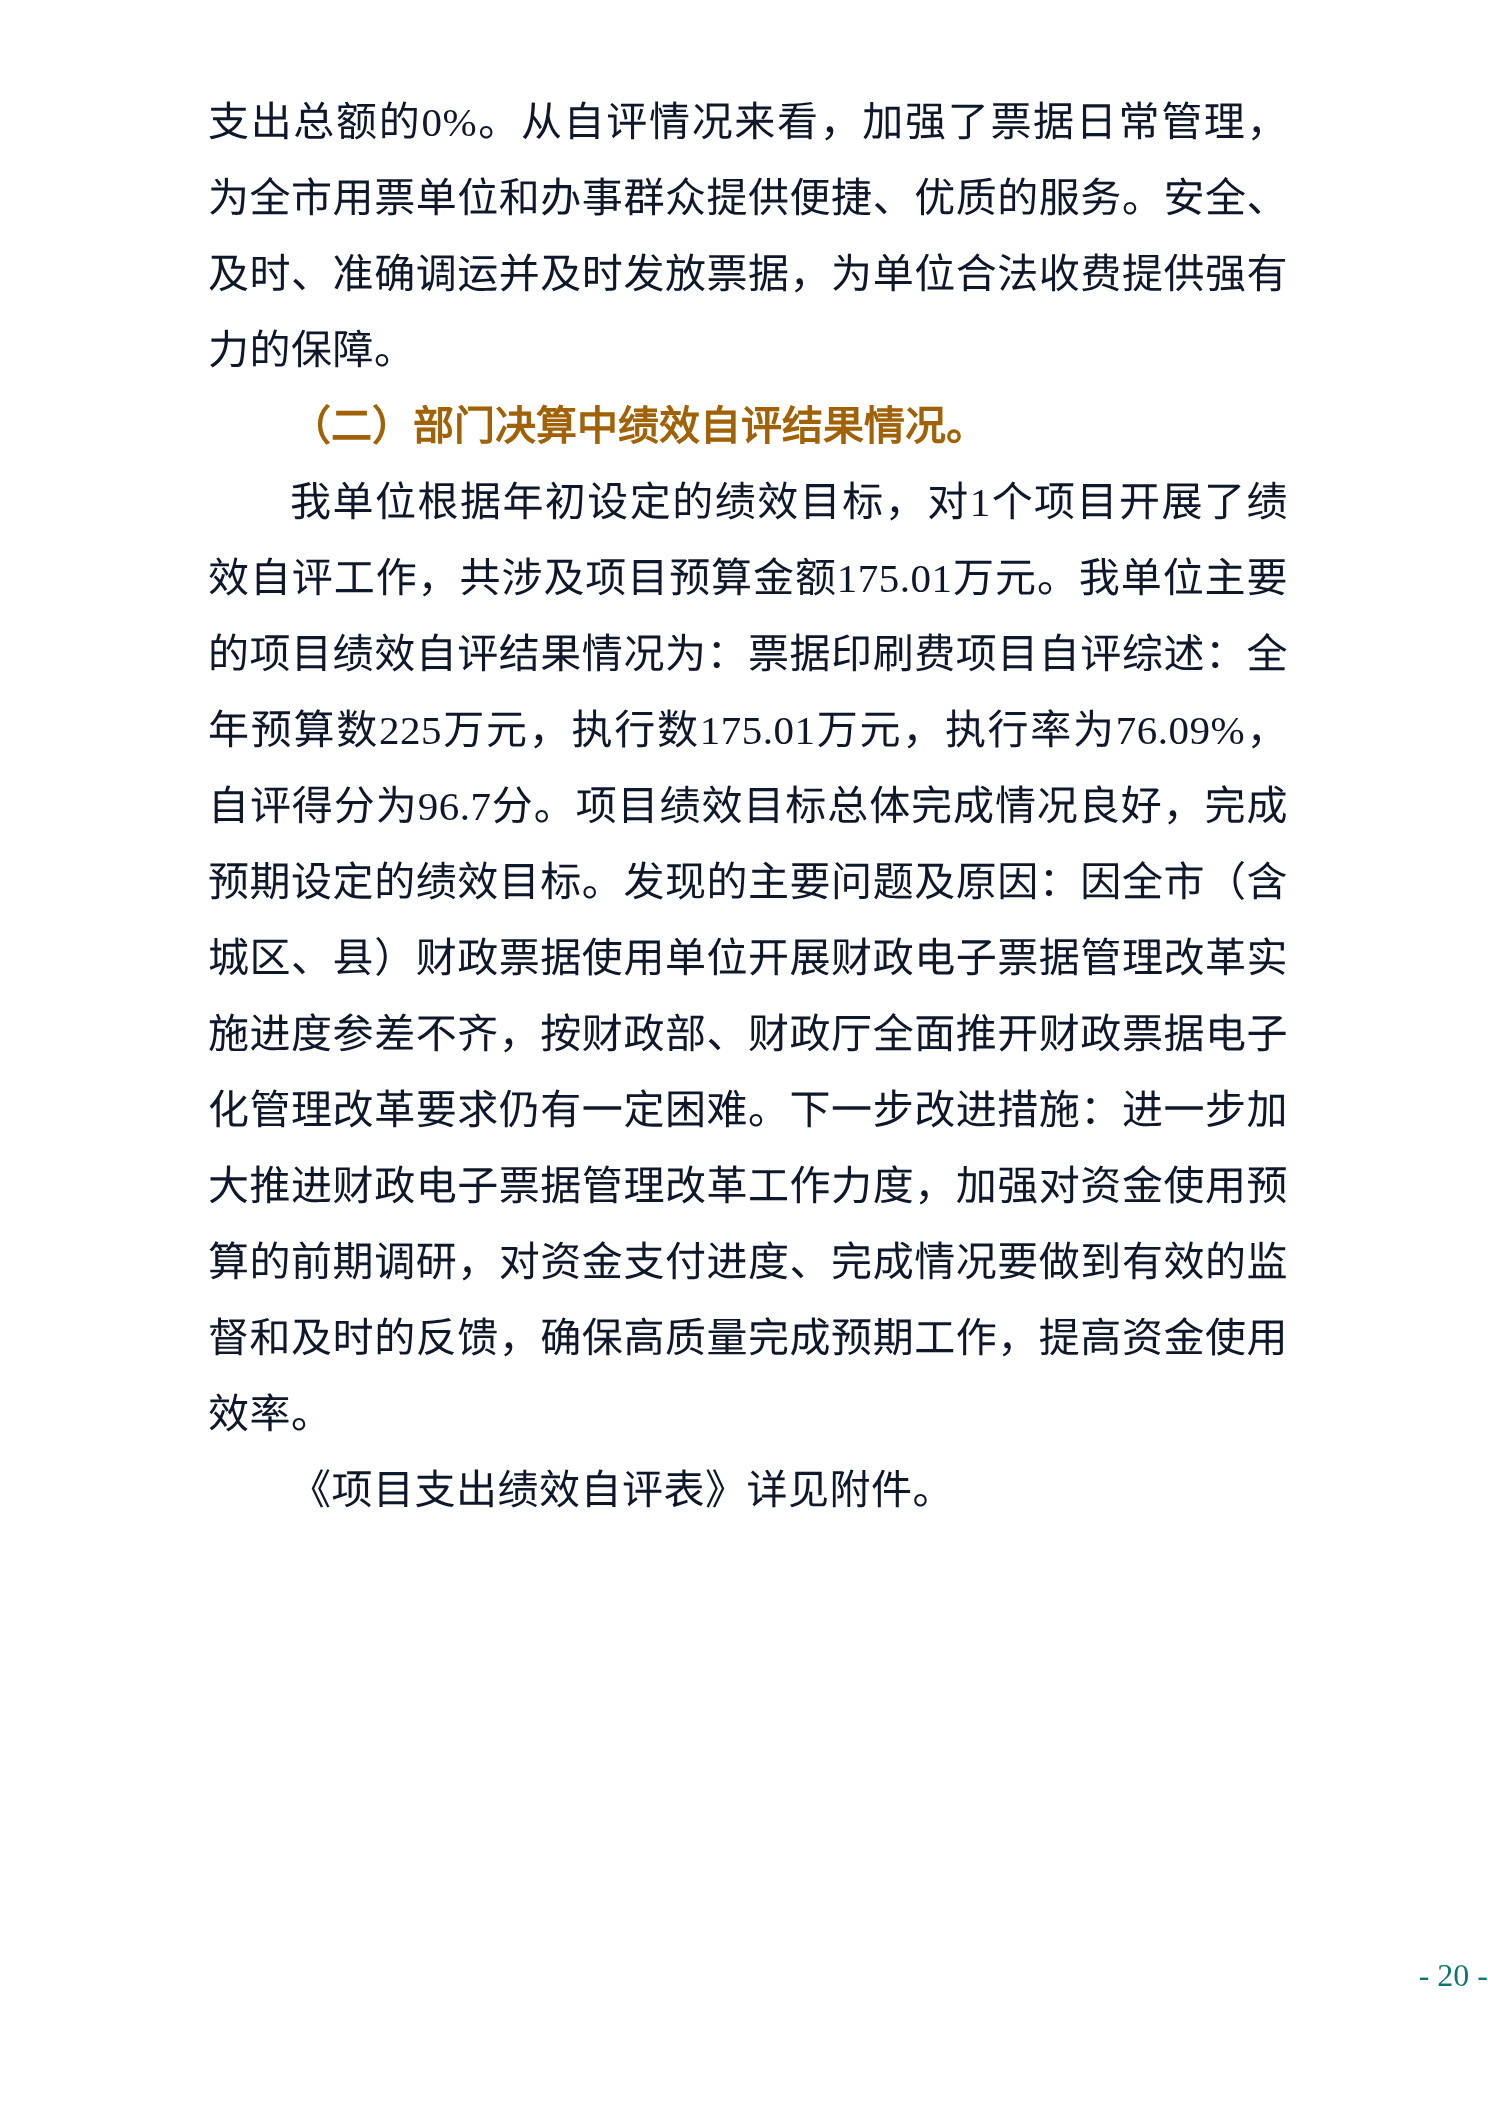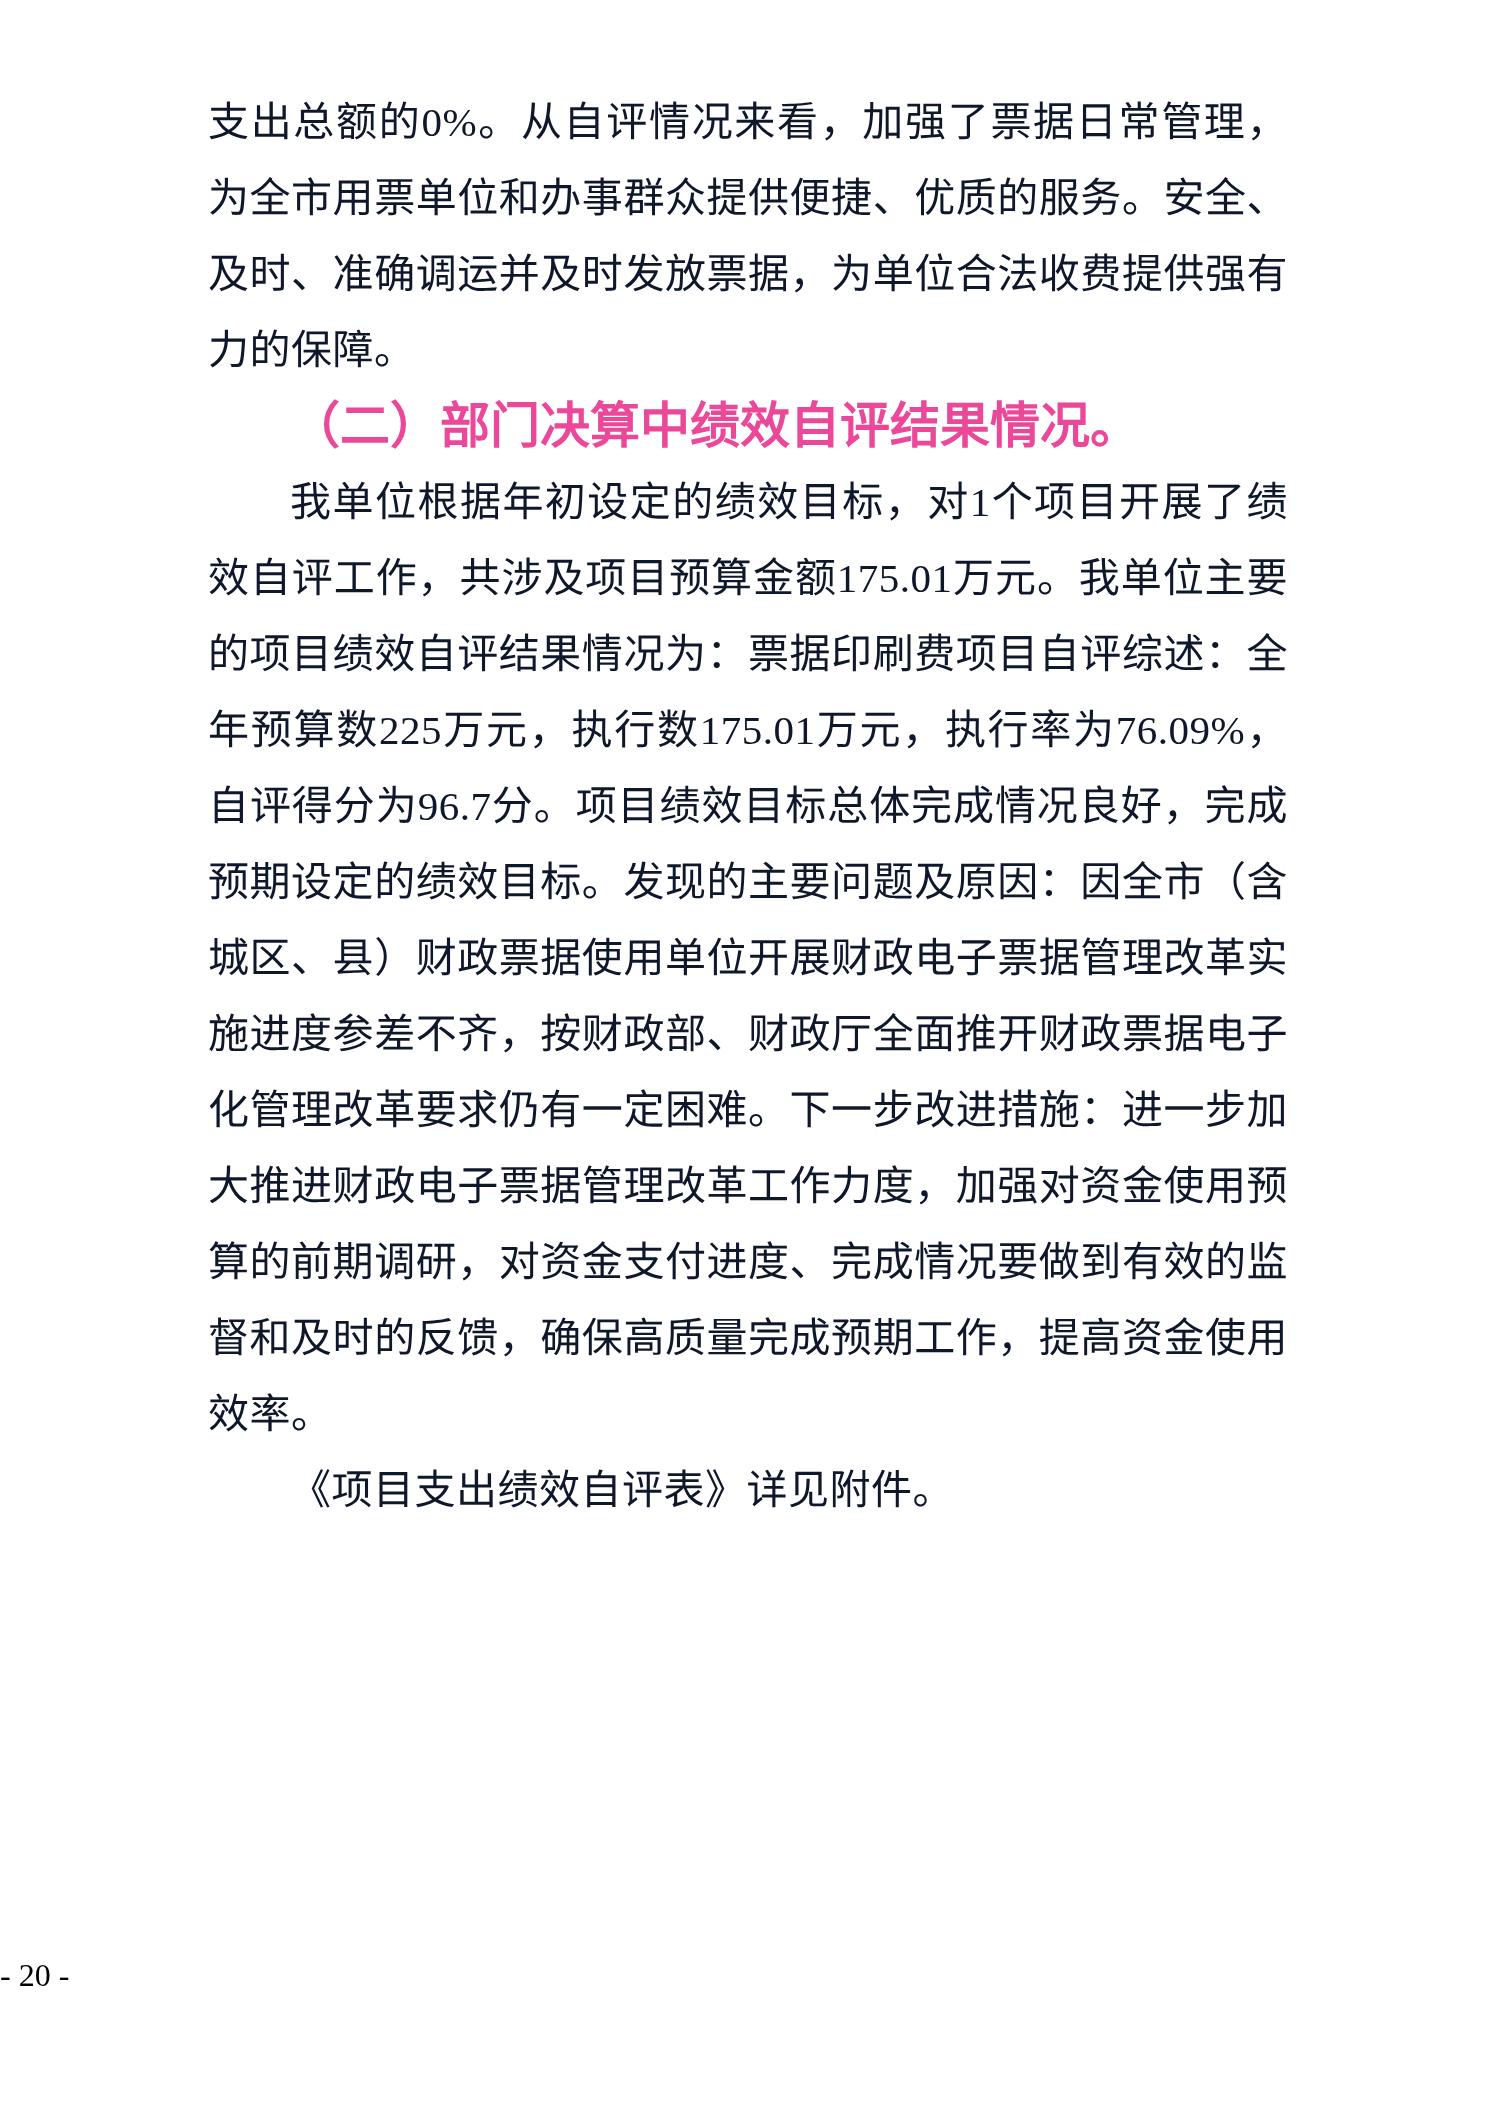--- a/index.html
+++ b/index.html
@@ -37,37 +37,37 @@
     text-justify: inter-ideograph;
     margin: 0 0 0 0;
     font-family: "Liberation Serif", "DejaVu Serif", serif;
     font-weight: 400;
     color: #0f172a;
   }
   .indent {
     text-indent: 82px;
   }
   .heading {
-    font-size: 50px;
+    font-size: 41px;
     line-height: 76px;
     font-weight: bold;
     text-indent: 82px;
     margin: 0;
-    color: #ec4899;
+    color: #a16207;
     font-family: "Liberation Sans", "DejaVu Sans", sans-serif;
   }
   .footer {
     position: absolute;
     left: 0;
     top: 1955px;
     width: 1488px;
-    text-align: left;
+    text-align: right;
     font-size: 32px;
     line-height: 40px;
-    color: #000000;
+    color: #0f766e;
     font-family: "Liberation Serif", "DejaVu Serif", serif;
   }
 </style>
 </head>
 <body>
 
 <div class="page">
 
   <div class="content">
 

